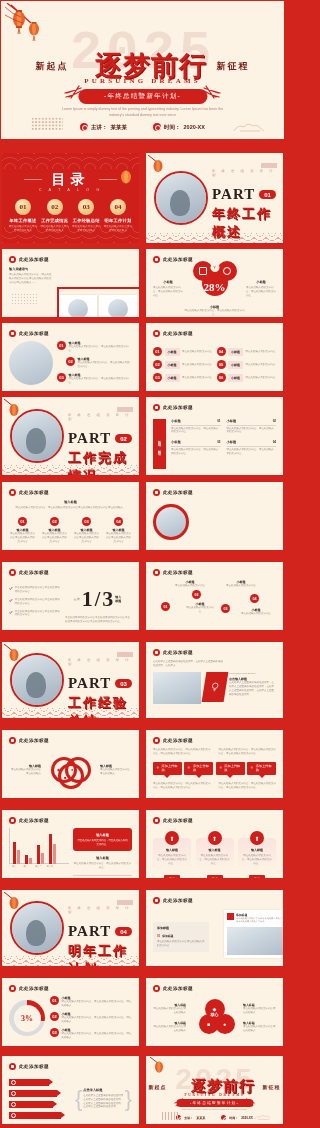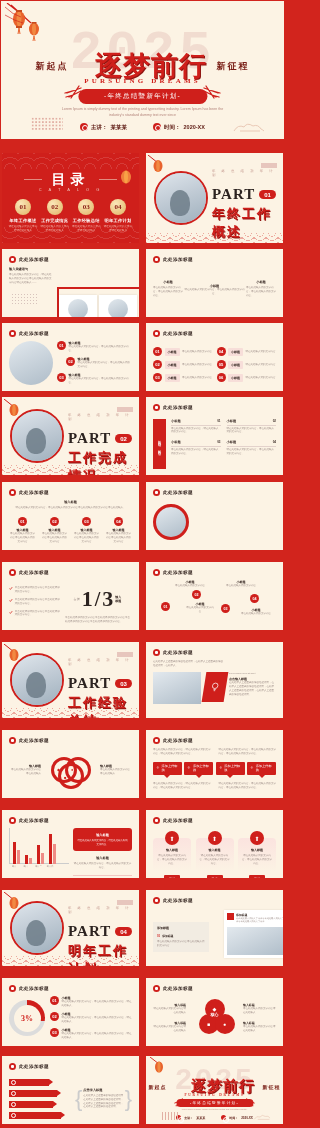--- a/index.html
+++ b/index.html
@@ -433,20 +433,29 @@
   <div class="c-head">
     <span class="bul"></span>
     <span class="txt">此处添加标题</span>
   </div>
   <div class="c-body fx" style="align-items:center;">
     <div style="width:30px;">
       <div class="lbl" style="font-size:3.2px;text-align:center;">小标题</div>
       <div class="tiny" style="margin-top:2px;">请在此处输入您的文字内容，请在此处输入您的文字内容。</div>
     </div>
     <div style="flex:1;">
+      <div class="clover">
+        <div class="lobe" style="left:4px;top:0;width:20px;height:20px;"></div>
+        <div class="lobe" style="right:4px;top:0;width:20px;height:20px;"></div>
+        <div class="lobe" style="left:13px;top:9px;width:26px;height:26px;"></div>
+        <div style="position:absolute;left:10px;top:6px;width:8px;height:8px;border:1px solid #fff;border-radius:1px;"></div>
+        <div style="position:absolute;right:10px;top:6px;width:8px;height:8px;border:1px solid #fff;border-radius:50%;"></div>
+        <div style="position:absolute;left:50%;top:2px;transform:translateX(-50%);width:9px;height:9px;border-radius:50%;background:#fcf3e4;color:#cf1f1b;font-size:4px;display:flex;align-items:center;justify-content:center;">¥</div>
+        <div style="position:absolute;left:0;right:0;top:16px;text-align:center;"><span class="pct">28%</span></div>
+      </div>
       <div style="text-align:center;margin-top:2px;">
         <div class="lbl" style="font-size:3.2px;">小标题</div>
         <div class="tiny">请在此处输入您的文字内容，请在此处输入您的文字内容。</div>
       </div>
     </div>
     <div style="width:30px;">
       <div class="lbl" style="font-size:3.2px;text-align:center;">小标题</div>
       <div class="tiny" style="margin-top:2px;">请在此处输入您的文字内容，请在此处输入您的文字内容。</div>
     </div>
   </div>

